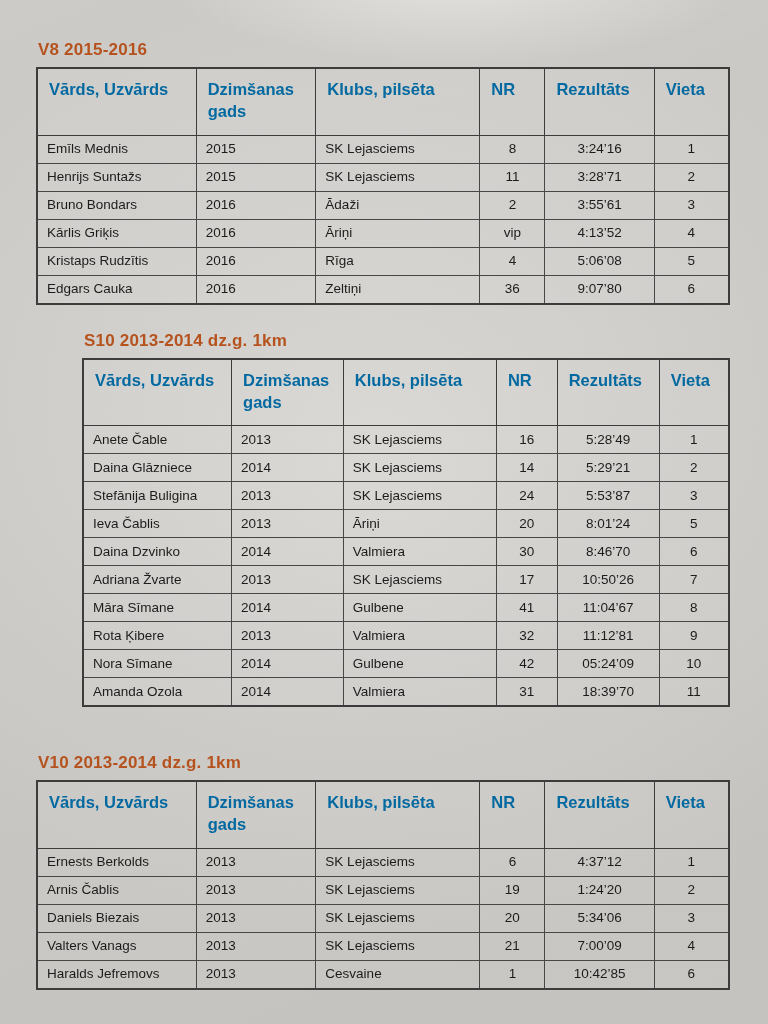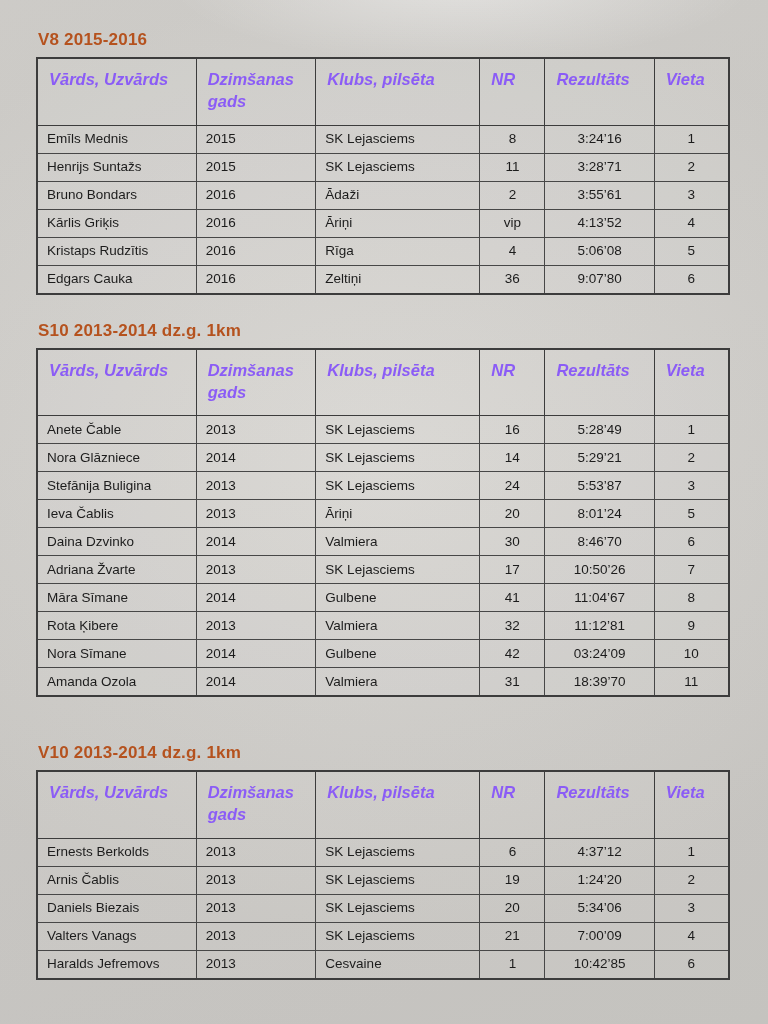--- a/index.html
+++ b/index.html
@@ -13,47 +13,46 @@
   body {
     background:
       radial-gradient(ellipse 420px 120px at 60% -20px, rgba(255,255,255,0.45), rgba(255,255,255,0) 70%),
       radial-gradient(ellipse 600px 500px at 50% 45%, rgba(255,255,255,0.10), rgba(0,0,0,0.05) 95%),
       linear-gradient(160deg, #d8d6d2 0%, #d3d1cd 55%, #cfcdc9 100%);
   }
   .page {
     box-sizing: border-box;
     width: 768px;
     height: 1024px;
-    padding: 30px 38px 0 36px;
+    padding: 40px 38px 0 36px;
   }
   .table-block { margin-bottom: 26px; }
-  .table-block:nth-of-type(2) { margin-bottom: 46px; }
+  .table-block:nth-of-type(2) { margin-bottom: 46px; margin-left: 46px; }
   .section-title {
     color: #b5521e;
     font-size: 17px;
     font-weight: bold;
     margin: 0 0 7px 2px;
     letter-spacing: 0.2px;
   }
   table.results {
     width: 100%;
     border-collapse: collapse;
     border: 2px solid #3c3c3c;
     background: rgba(255,255,255,0.06);
   }
   table.results th {
-    color: #8b5cf6;
+    color: #0369a1;
     font-size: 16.5px;
     font-weight: bold;
     text-align: left;
     vertical-align: top;
     border: 1px solid #3c3c3c;
     padding: 9px 6px 12px 11px;
     line-height: 1.35;
-    font-style: italic;
   }
   table.results td {
     color: #1c1c1c;
     font-size: 13.5px;
     border: 1px solid #474747;
     padding: 5px 6px 6px 9px;
     height: 16px;
     vertical-align: middle;
     white-space: nowrap;
   }
@@ -165,21 +164,21 @@
         <tbody>
           <tr>
             <td class="col-0">Anete Čable</td>
             <td class="col-1">2013</td>
             <td class="col-2">SK Lejasciems</td>
             <td class="col-3">16</td>
             <td class="col-4">5:28’49</td>
             <td class="col-5">1</td>
           </tr>
           <tr>
-            <td class="col-0">Nora Glāzniece</td>
+            <td class="col-0">Daina Glāzniece</td>
             <td class="col-1">2014</td>
             <td class="col-2">SK Lejasciems</td>
             <td class="col-3">14</td>
             <td class="col-4">5:29’21</td>
             <td class="col-5">2</td>
           </tr>
           <tr>
             <td class="col-0">Stefānija Buligina</td>
             <td class="col-1">2013</td>
             <td class="col-2">SK Lejasciems</td>
@@ -225,21 +224,21 @@
             <td class="col-2">Valmiera</td>
             <td class="col-3">32</td>
             <td class="col-4">11:12’81</td>
             <td class="col-5">9</td>
           </tr>
           <tr>
             <td class="col-0">Nora Sīmane</td>
             <td class="col-1">2014</td>
             <td class="col-2">Gulbene</td>
             <td class="col-3">42</td>
-            <td class="col-4">03:24’09</td>
+            <td class="col-4">05:24’09</td>
             <td class="col-5">10</td>
           </tr>
           <tr>
             <td class="col-0">Amanda Ozola</td>
             <td class="col-1">2014</td>
             <td class="col-2">Valmiera</td>
             <td class="col-3">31</td>
             <td class="col-4">18:39’70</td>
             <td class="col-5">11</td>
           </tr>

